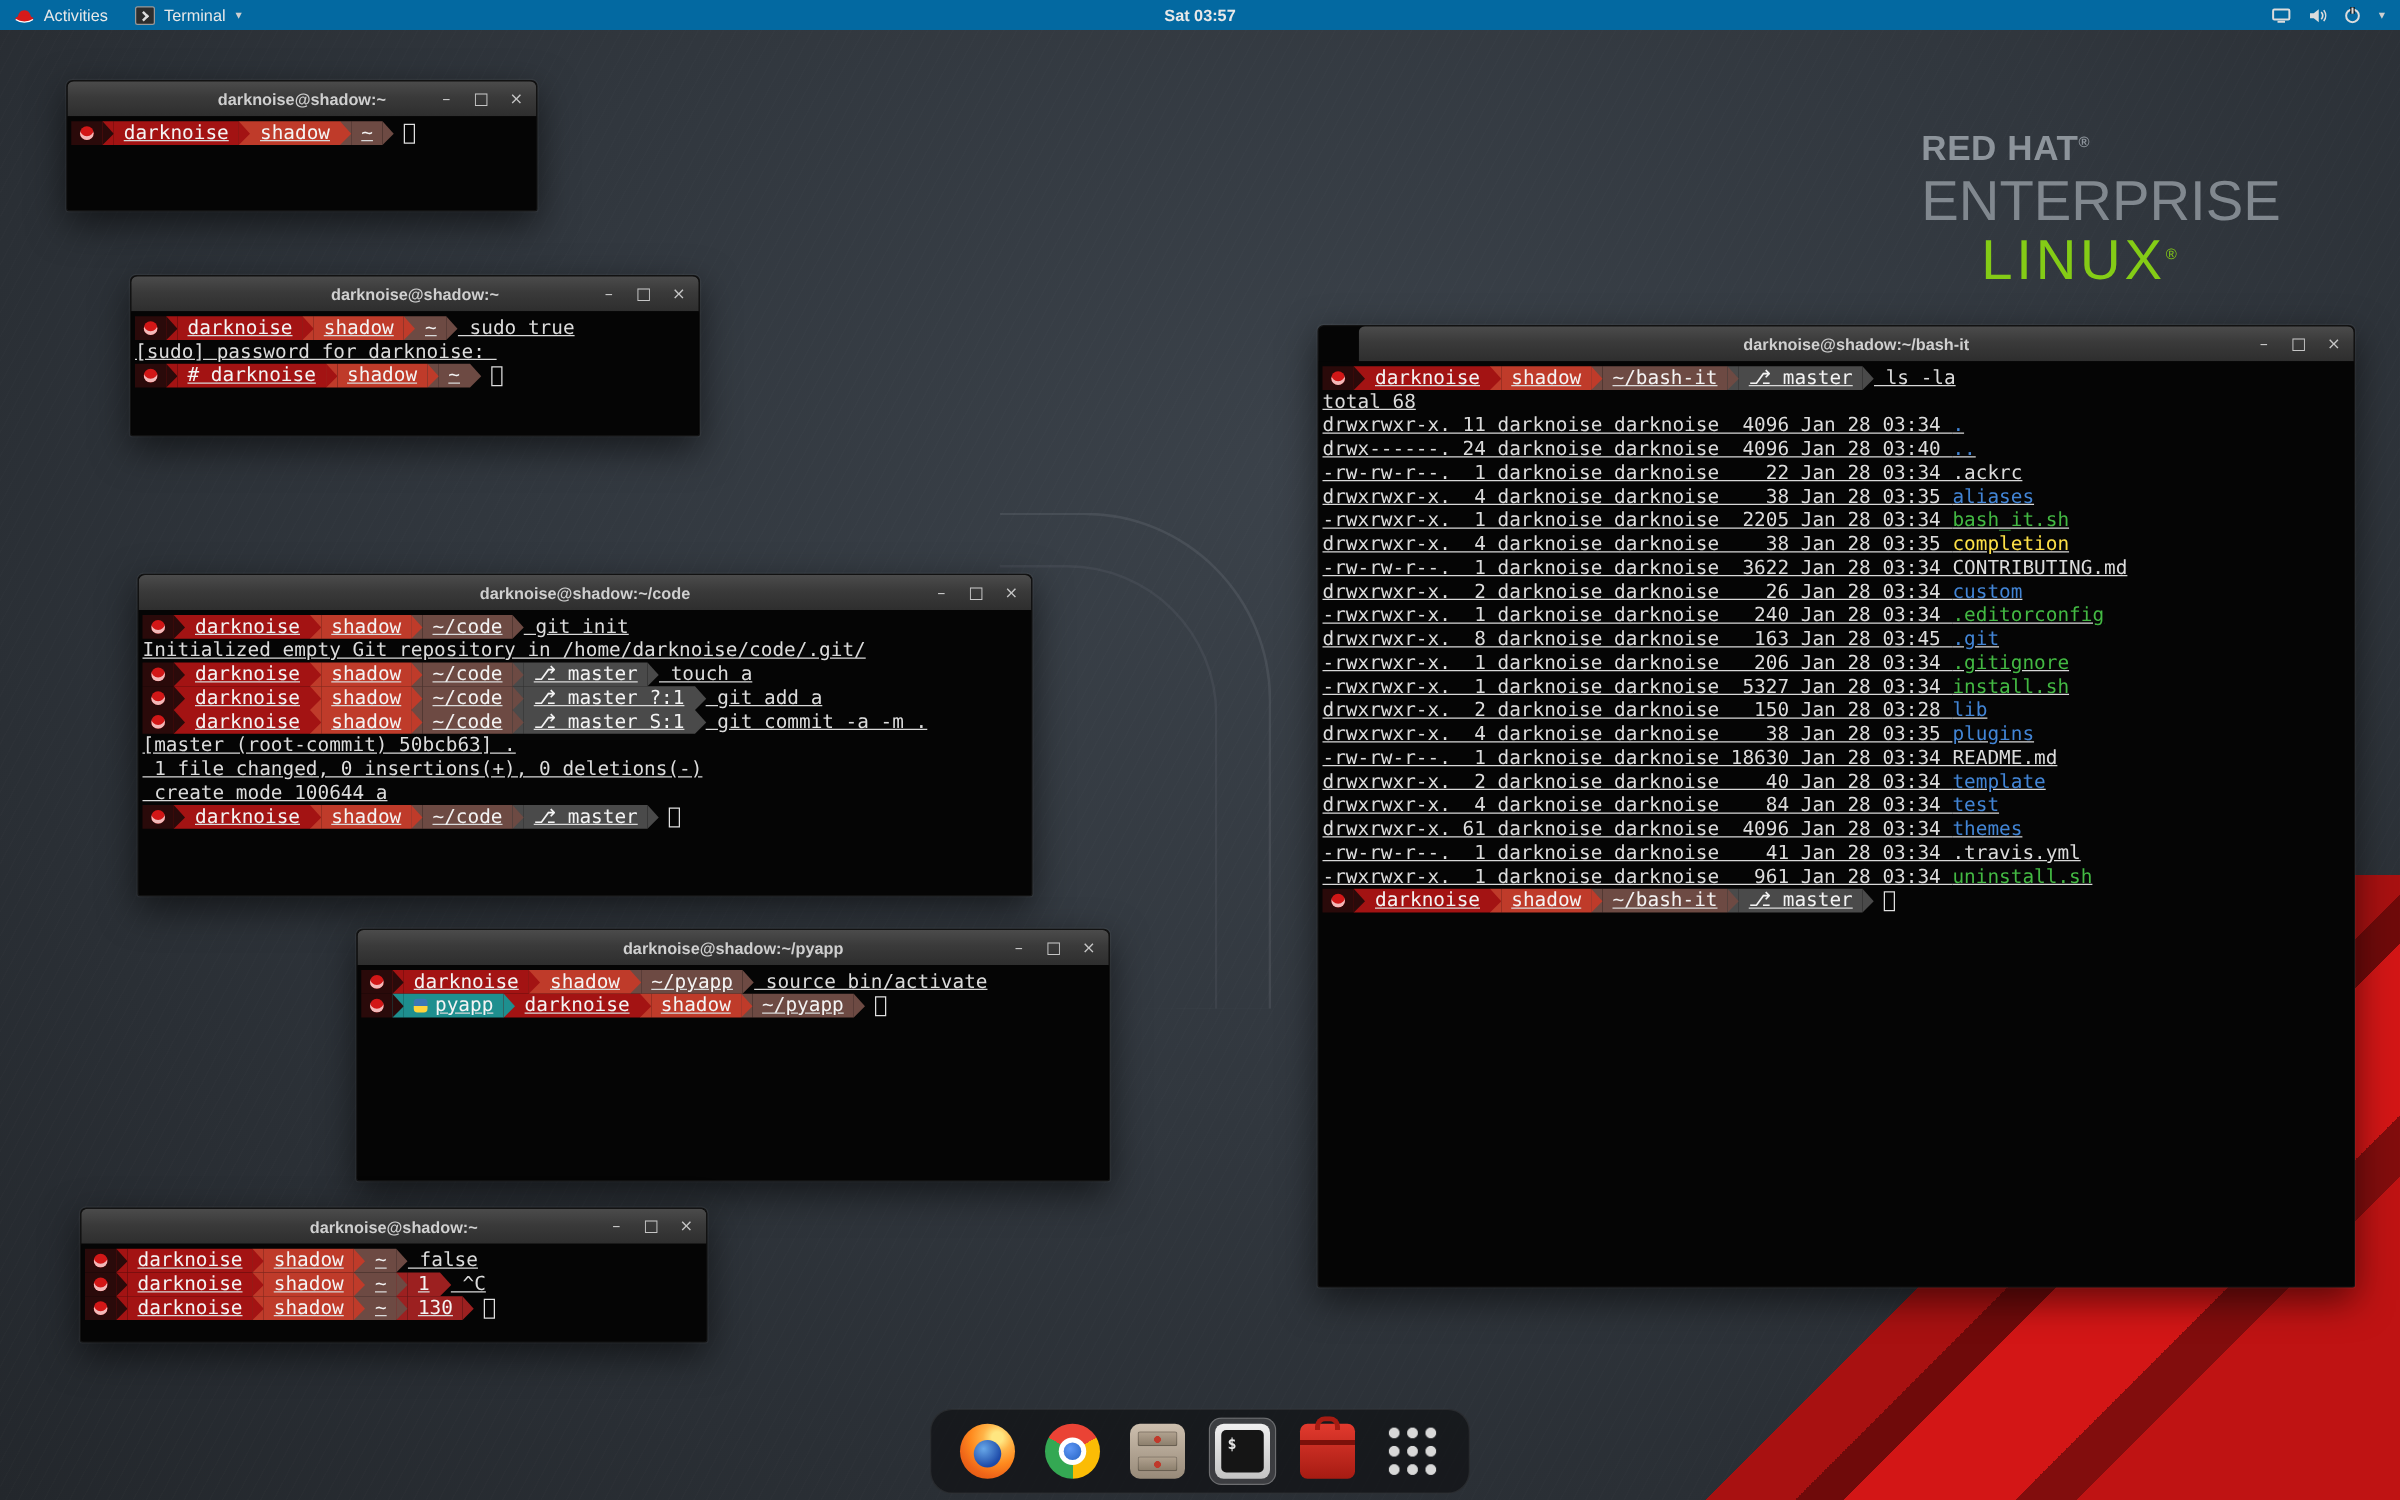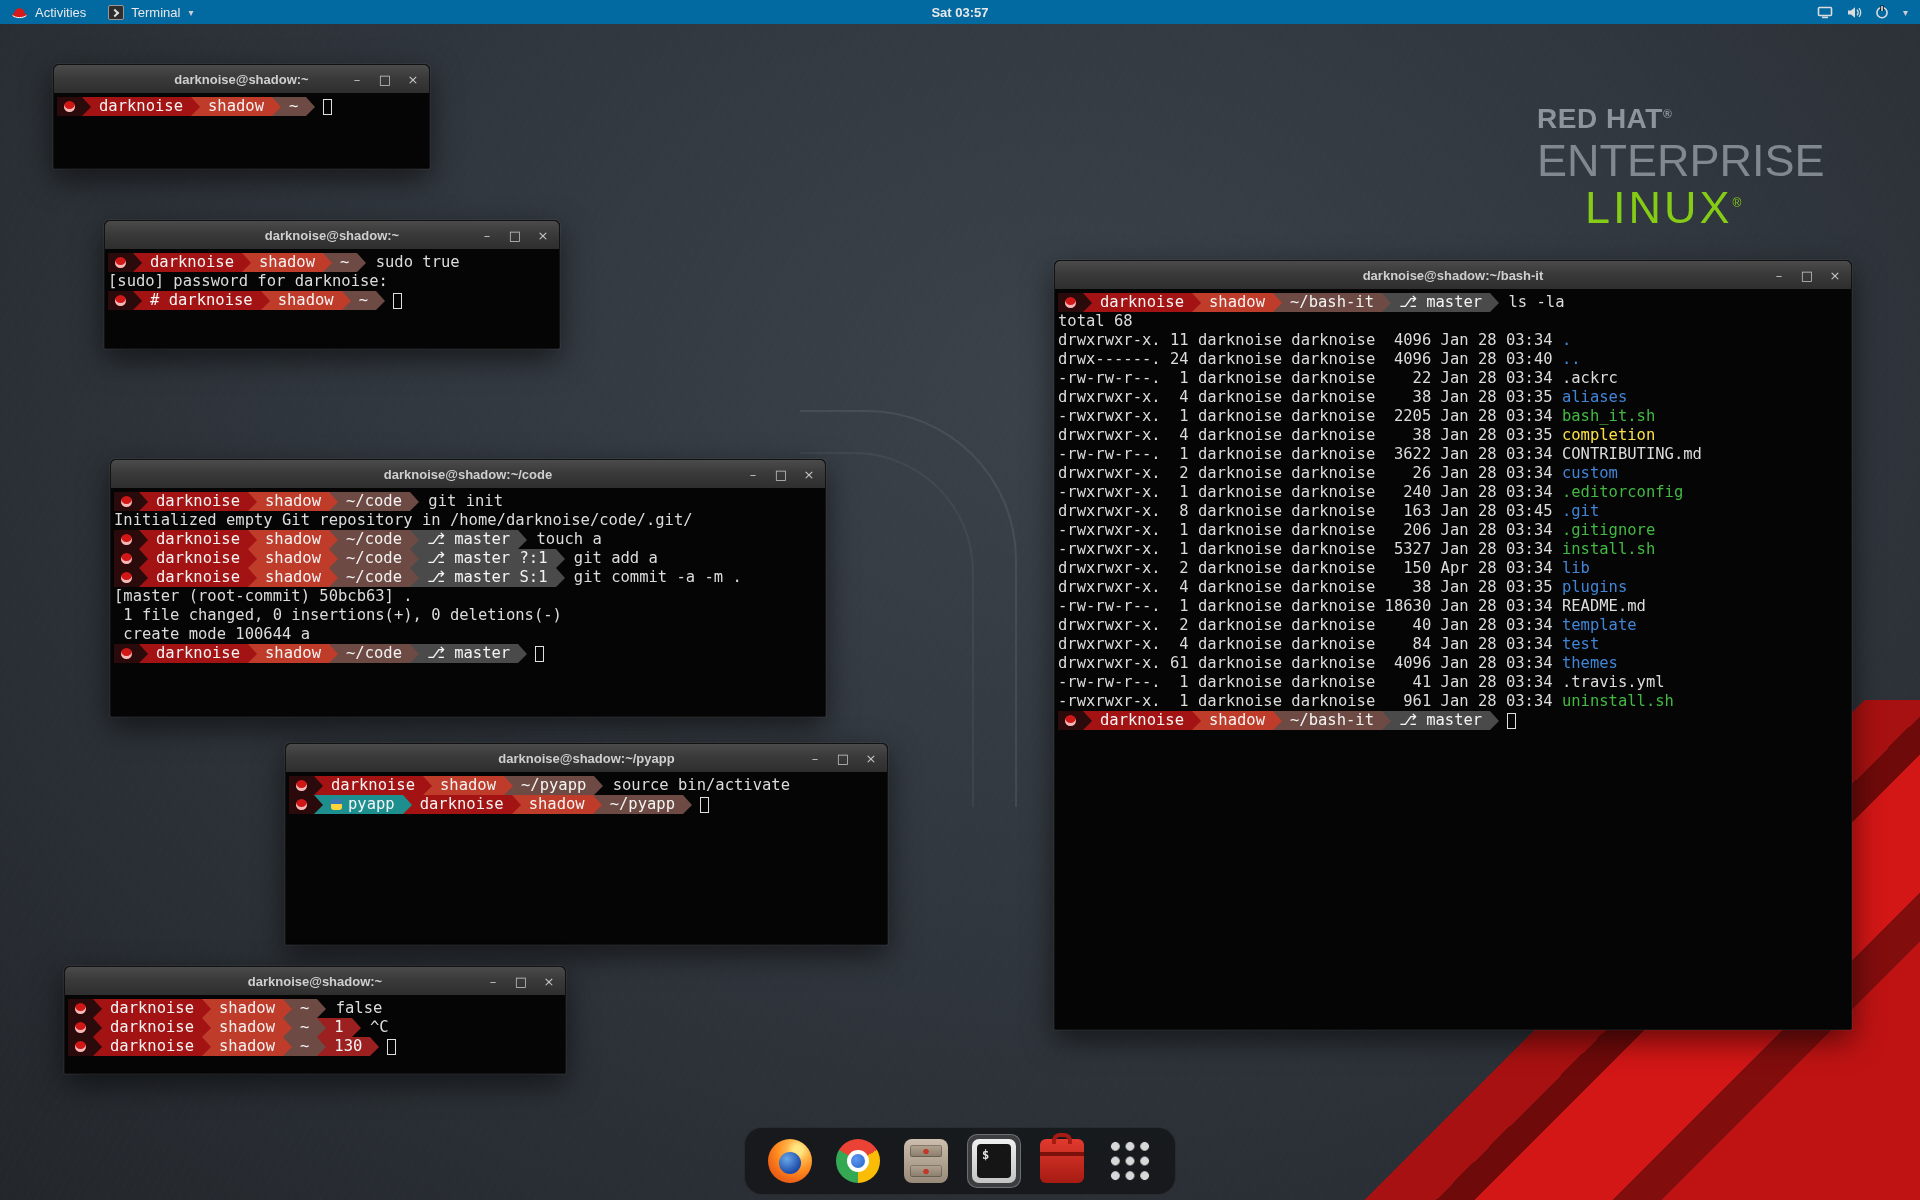--- a/index.html
+++ b/index.html
@@ -44,21 +44,21 @@
   
   .window{position:absolute;background:#050505;border:1px solid #121212;border-radius:5px 5px 2px 2px;
     box-shadow:0 10px 30px rgba(0,0,0,.55),0 0 0 1px rgba(255,255,255,.05);}
   .titlebar{height:28px;background:linear-gradient(#4b4b4b,#3a3a3a 45%,#2e2e2e);border-bottom:1px solid #191919;
     border-radius:5px 5px 0 0;position:relative;display:flex;align-items:center;justify-content:center;cursor:default;}
   .wtitle{font-weight:700;font-size:13px;color:#cfcfcf;font-family:"Liberation Sans",sans-serif;}
   .wctrls{position:absolute;right:9px;top:0;height:100%;display:flex;align-items:center;gap:14px;}
   .wbtn{color:#c6c6c6;font-size:13px;width:14px;text-align:center;cursor:pointer;font-family:"DejaVu Sans",sans-serif;}
   .term{position:absolute;top:28px;left:0;right:0;bottom:0;background:#050505;overflow:hidden;
     padding:4px 0 0 3px;font:15.5px/19px "DejaVu Sans Mono","DejaVu Sans",monospace;color:#d9d9d9;border-radius:0 0 2px 2px;}
-  .tline{display:flex;align-items:center;height:19px;white-space:pre;}
+  .tline{display:flex;align-items:center;height:19px;white-space:pre;text-decoration:underline;}
   .trun{color:#dcdcdc;}
   .seg{display:inline-flex;align-items:center;height:19px;padding:0 8px;color:#f4f4f4;}
   .segicon{padding:0 7px;}
   .arrow{width:0;height:0;border-top:10px solid transparent;border-bottom:9px solid transparent;border-left:9px solid transparent;}
   .rhdot{width:11px;height:11px;border-radius:50%;background:#d21717;box-shadow:inset 0 -3px 0 rgba(255,255,255,.7);display:inline-block;}
   .pydot{width:11px;height:11px;border-radius:3px;background:linear-gradient(180deg,#3b77b5 50%,#ffd43b 50%);margin-right:6px;display:inline-block;}
   .cursor{display:inline-block;width:9px;height:16px;border:1px solid #e0e0e0;margin-left:8px;box-sizing:border-box;}
 
   
   #dock{position:absolute;left:50%;bottom:5px;transform:translateX(-50%);display:flex;gap:14px;align-items:center;
@@ -174,21 +174,21 @@
             <span class="wbtn">□</span>
             <span class="wbtn">×</span>
           </span>
         </div>
         <div class="term">
           <div class="tline"><span class="seg segicon" style="background: rgb(42, 10, 10);"><span class="rhdot"></span></span><span class="arrow" style="border-left-color: rgb(42, 10, 10); background: rgb(163, 19, 19);"></span><span class="seg" style="background: rgb(163, 19, 19);">darknoise</span><span class="arrow" style="border-left-color: rgb(163, 19, 19); background: rgb(191, 59, 42);"></span><span class="seg" style="background: rgb(191, 59, 42);">shadow</span><span class="arrow" style="border-left-color: rgb(191, 59, 42); background: rgb(109, 74, 67);"></span><span class="seg" style="background: rgb(109, 74, 67);">~</span><span class="arrow" style="border-left-color: rgb(109, 74, 67);"></span><span class="trun"> false</span></div>
           <div class="tline"><span class="seg segicon" style="background: rgb(42, 10, 10);"><span class="rhdot"></span></span><span class="arrow" style="border-left-color: rgb(42, 10, 10); background: rgb(163, 19, 19);"></span><span class="seg" style="background: rgb(163, 19, 19);">darknoise</span><span class="arrow" style="border-left-color: rgb(163, 19, 19); background: rgb(191, 59, 42);"></span><span class="seg" style="background: rgb(191, 59, 42);">shadow</span><span class="arrow" style="border-left-color: rgb(191, 59, 42); background: rgb(109, 74, 67);"></span><span class="seg" style="background: rgb(109, 74, 67);">~</span><span class="arrow" style="border-left-color: rgb(109, 74, 67); background: rgb(156, 32, 32);"></span><span class="seg" style="background: rgb(156, 32, 32);">1</span><span class="arrow" style="border-left-color: rgb(156, 32, 32);"></span><span class="trun"> ^C</span></div>
           <div class="tline"><span class="seg segicon" style="background: rgb(42, 10, 10);"><span class="rhdot"></span></span><span class="arrow" style="border-left-color: rgb(42, 10, 10); background: rgb(163, 19, 19);"></span><span class="seg" style="background: rgb(163, 19, 19);">darknoise</span><span class="arrow" style="border-left-color: rgb(163, 19, 19); background: rgb(191, 59, 42);"></span><span class="seg" style="background: rgb(191, 59, 42);">shadow</span><span class="arrow" style="border-left-color: rgb(191, 59, 42); background: rgb(109, 74, 67);"></span><span class="seg" style="background: rgb(109, 74, 67);">~</span><span class="arrow" style="border-left-color: rgb(109, 74, 67); background: rgb(156, 32, 32);"></span><span class="seg" style="background: rgb(156, 32, 32);">130</span><span class="arrow" style="border-left-color: rgb(156, 32, 32);"></span><span class="cursor"></span></div>
         </div>
       </div>
-      <div class="window" style="left: 1054px; top: 260px; width: 796px; height: 768px;">
+      <div class="window" style="left: 1054px; top: 260px; width: 796px; height: 768px; padding-left: 32px;">
         <div class="titlebar">
           <span class="wtitle">darknoise@shadow:~/bash-it</span>
           <span class="wctrls">
             <span class="wbtn">–</span>
             <span class="wbtn">□</span>
             <span class="wbtn">×</span>
           </span>
         </div>
         <div class="term">
           <div class="tline"><span class="seg segicon" style="background: rgb(42, 10, 10);"><span class="rhdot"></span></span><span class="arrow" style="border-left-color: rgb(42, 10, 10); background: rgb(163, 19, 19);"></span><span class="seg" style="background: rgb(163, 19, 19);">darknoise</span><span class="arrow" style="border-left-color: rgb(163, 19, 19); background: rgb(191, 59, 42);"></span><span class="seg" style="background: rgb(191, 59, 42);">shadow</span><span class="arrow" style="border-left-color: rgb(191, 59, 42); background: rgb(109, 74, 67);"></span><span class="seg" style="background: rgb(109, 74, 67);">~/bash-it</span><span class="arrow" style="border-left-color: rgb(109, 74, 67); background: rgb(74, 74, 74);"></span><span class="seg" style="background: rgb(74, 74, 74);">⎇ master</span><span class="arrow" style="border-left-color: rgb(74, 74, 74);"></span><span class="trun"> ls -la</span></div>
@@ -198,21 +198,21 @@
           <div class="tline"><span class="trun">-rw-rw-r--.  1 darknoise darknoise    22 Jan 28 03:34 .ackrc</span></div>
           <div class="tline"><span class="trun">drwxrwxr-x.  4 darknoise darknoise    38 Jan 28 03:35 </span><span class="trun" style="color: rgb(66, 133, 214);">aliases</span></div>
           <div class="tline"><span class="trun">-rwxrwxr-x.  1 darknoise darknoise  2205 Jan 28 03:34 </span><span class="trun" style="color: rgb(67, 185, 67);">bash_it.sh</span></div>
           <div class="tline"><span class="trun">drwxrwxr-x.  4 darknoise darknoise    38 Jan 28 03:35 </span><span class="trun" style="color: #fde047;">completion</span></div>
           <div class="tline"><span class="trun">-rw-rw-r--.  1 darknoise darknoise  3622 Jan 28 03:34 CONTRIBUTING.md</span></div>
           <div class="tline"><span class="trun">drwxrwxr-x.  2 darknoise darknoise    26 Jan 28 03:34 </span><span class="trun" style="color: rgb(66, 133, 214);">custom</span></div>
           <div class="tline"><span class="trun">-rwxrwxr-x.  1 darknoise darknoise   240 Jan 28 03:34 </span><span class="trun" style="color: rgb(67, 185, 67);">.editorconfig</span></div>
           <div class="tline"><span class="trun">drwxrwxr-x.  8 darknoise darknoise   163 Jan 28 03:45 </span><span class="trun" style="color: rgb(66, 133, 214);">.git</span></div>
           <div class="tline"><span class="trun">-rwxrwxr-x.  1 darknoise darknoise   206 Jan 28 03:34 </span><span class="trun" style="color: rgb(67, 185, 67);">.gitignore</span></div>
           <div class="tline"><span class="trun">-rwxrwxr-x.  1 darknoise darknoise  5327 Jan 28 03:34 </span><span class="trun" style="color: rgb(67, 185, 67);">install.sh</span></div>
-          <div class="tline"><span class="trun">drwxrwxr-x.  2 darknoise darknoise   150 Apr 28 03:34 </span><span class="trun" style="color: rgb(66, 133, 214);">lib</span></div>
+          <div class="tline"><span class="trun">drwxrwxr-x.  2 darknoise darknoise   150 Jan 28 03:28 </span><span class="trun" style="color: rgb(66, 133, 214);">lib</span></div>
           <div class="tline"><span class="trun">drwxrwxr-x.  4 darknoise darknoise    38 Jan 28 03:35 </span><span class="trun" style="color: rgb(66, 133, 214);">plugins</span></div>
           <div class="tline"><span class="trun">-rw-rw-r--.  1 darknoise darknoise 18630 Jan 28 03:34 README.md</span></div>
           <div class="tline"><span class="trun">drwxrwxr-x.  2 darknoise darknoise    40 Jan 28 03:34 </span><span class="trun" style="color: rgb(66, 133, 214);">template</span></div>
           <div class="tline"><span class="trun">drwxrwxr-x.  4 darknoise darknoise    84 Jan 28 03:34 </span><span class="trun" style="color: rgb(66, 133, 214);">test</span></div>
           <div class="tline"><span class="trun">drwxrwxr-x. 61 darknoise darknoise  4096 Jan 28 03:34 </span><span class="trun" style="color: rgb(66, 133, 214);">themes</span></div>
           <div class="tline"><span class="trun">-rw-rw-r--.  1 darknoise darknoise    41 Jan 28 03:34 .travis.yml</span></div>
           <div class="tline"><span class="trun">-rwxrwxr-x.  1 darknoise darknoise   961 Jan 28 03:34 </span><span class="trun" style="color: rgb(67, 185, 67);">uninstall.sh</span></div>
           <div class="tline"><span class="seg segicon" style="background: rgb(42, 10, 10);"><span class="rhdot"></span></span><span class="arrow" style="border-left-color: rgb(42, 10, 10); background: rgb(163, 19, 19);"></span><span class="seg" style="background: rgb(163, 19, 19);">darknoise</span><span class="arrow" style="border-left-color: rgb(163, 19, 19); background: rgb(191, 59, 42);"></span><span class="seg" style="background: rgb(191, 59, 42);">shadow</span><span class="arrow" style="border-left-color: rgb(191, 59, 42); background: rgb(109, 74, 67);"></span><span class="seg" style="background: rgb(109, 74, 67);">~/bash-it</span><span class="arrow" style="border-left-color: rgb(109, 74, 67); background: rgb(74, 74, 74);"></span><span class="seg" style="background: rgb(74, 74, 74);">⎇ master</span><span class="arrow" style="border-left-color: rgb(74, 74, 74);"></span><span class="cursor"></span></div>
         </div>
       </div>

